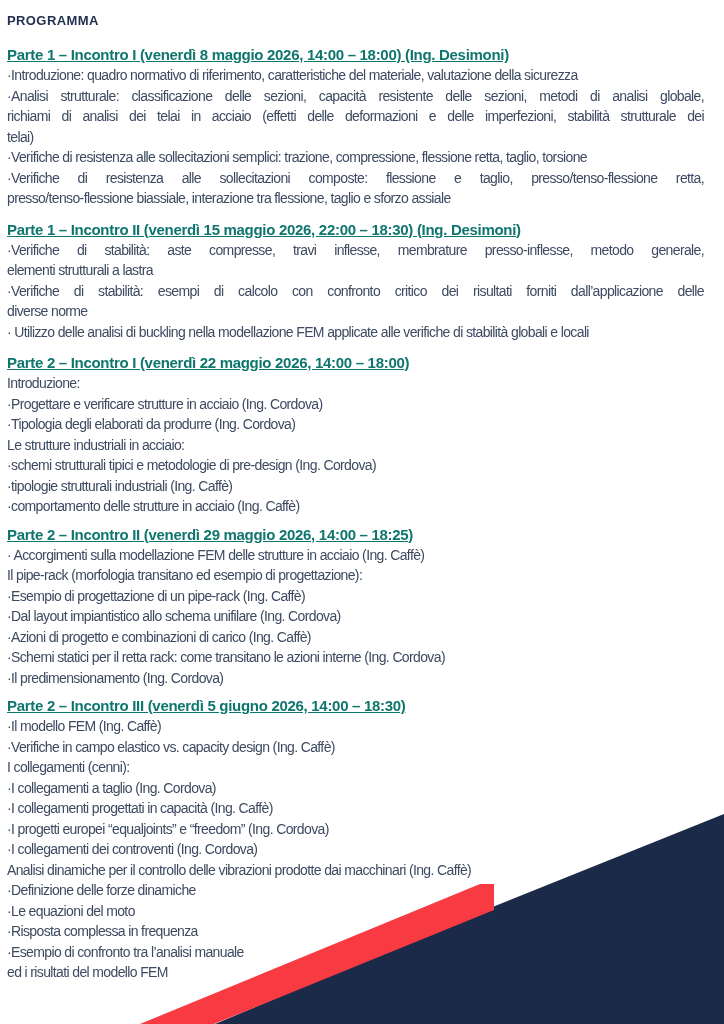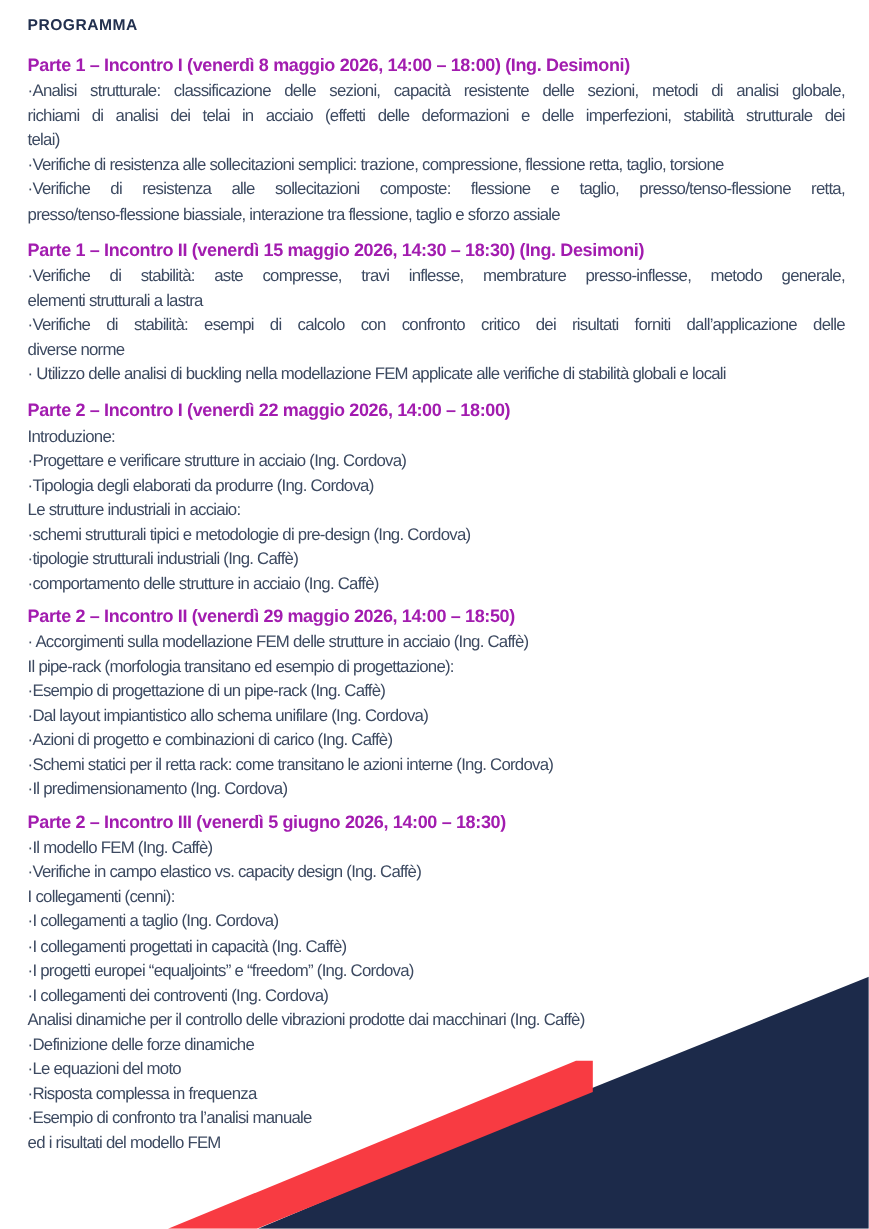--- a/index.html
+++ b/index.html
@@ -7,42 +7,43 @@
     width: 724px;
     height: 1024px;
     position: relative;
     overflow: hidden;
     background: #ffffff;
     font-family: "Liberation Sans", sans-serif;
   }
   .content {
     position: absolute;
     top: 0; left: 0; right: 0; bottom: 0;
-    padding: 12px 20px 0 23px;
+    padding: 12px 20px 0 7px;
     z-index: 1;
   }
   .title {
     font-size: 13px;
     line-height: 17px;
     font-weight: 700;
     letter-spacing: 0.4px;
     color: #22304f;
     margin: 0;
   }
   .section { margin-top: 10px; }
   .section:first-child { margin-top: 15px; }
   .section:nth-child(n+4) { margin-top: 7px; }
   .section h2 {
     font-size: 15px;
     line-height: 21px;
     font-weight: 700;
     letter-spacing: -0.02em;
-    color: #a21caf;
+    color: #0f766e;
     margin: 0;
     white-space: nowrap;
+    text-decoration: underline;
   }
   p.line {
     font-size: 14px;
     line-height: 20.5px;
     letter-spacing: -0.045em;
     color: #3d4a61;
     margin: 0;
     white-space: nowrap;
   }
   p.line.stretch {
@@ -63,47 +64,48 @@
 <svg class="decor" viewBox="0 0 724 1024" xmlns="http://www.w3.org/2000/svg" aria-hidden="true">
   <polygon points="724,814 495,906 215,1024 724,1024" fill="#1c2a4a"></polygon>
   <polygon points="140,1024 480,884 494,884 494,910 214,1024" fill="#f83b42"></polygon>
 </svg>
 
 <main class="content">
   <h1 class="title">PROGRAMMA</h1>
   <div>
       <section class="section">
         <h2>Parte 1 – Incontro I (venerdì 8 maggio 2026, 14:00 – 18:00) (Ing. Desimoni)</h2>
+        <p class="line">·Introduzione: quadro normativo di riferimento, caratteristiche del materiale, valutazione della sicurezza</p>
         <p class="line stretch">·Analisi strutturale: classificazione delle sezioni, capacità resistente delle sezioni, metodi di analisi globale,</p>
         <p class="line stretch">richiami di analisi dei telai in acciaio (effetti delle deformazioni e delle imperfezioni, stabilità strutturale dei</p>
         <p class="line">telai)</p>
         <p class="line">·Verifiche di resistenza alle sollecitazioni semplici: trazione, compressione, flessione retta, taglio, torsione</p>
         <p class="line stretch">·Verifiche di resistenza alle sollecitazioni composte: flessione e taglio, presso/tenso-flessione retta,</p>
         <p class="line">presso/tenso-flessione biassiale, interazione tra flessione, taglio e sforzo assiale</p>
       </section>
       <section class="section">
-        <h2>Parte 1 – Incontro II (venerdì 15 maggio 2026, 14:30 – 18:30) (Ing. Desimoni)</h2>
+        <h2>Parte 1 – Incontro II (venerdì 15 maggio 2026, 22:00 – 18:30) (Ing. Desimoni)</h2>
         <p class="line stretch">·Verifiche di stabilità: aste compresse, travi inflesse, membrature presso-inflesse, metodo generale,</p>
         <p class="line">elementi strutturali a lastra</p>
         <p class="line stretch">·Verifiche di stabilità: esempi di calcolo con confronto critico dei risultati forniti dall’applicazione delle</p>
         <p class="line">diverse norme</p>
         <p class="line">· Utilizzo delle analisi di buckling nella modellazione FEM applicate alle verifiche di stabilità globali e locali</p>
       </section>
       <section class="section">
         <h2>Parte 2 – Incontro I (venerdì 22 maggio 2026, 14:00 – 18:00)</h2>
         <p class="line">Introduzione:</p>
         <p class="line">·Progettare e verificare strutture in acciaio (Ing. Cordova)</p>
         <p class="line">·Tipologia degli elaborati da produrre (Ing. Cordova)</p>
         <p class="line">Le strutture industriali in acciaio:</p>
         <p class="line">·schemi strutturali tipici e metodologie di pre-design (Ing. Cordova)</p>
         <p class="line">·tipologie strutturali industriali (Ing. Caffè)</p>
         <p class="line">·comportamento delle strutture in acciaio (Ing. Caffè)</p>
       </section>
       <section class="section">
-        <h2>Parte 2 – Incontro II (venerdì 29 maggio 2026, 14:00 – 18:50)</h2>
+        <h2>Parte 2 – Incontro II (venerdì 29 maggio 2026, 14:00 – 18:25)</h2>
         <p class="line">· Accorgimenti sulla modellazione FEM delle strutture in acciaio (Ing. Caffè)</p>
         <p class="line">Il pipe-rack (morfologia transitano ed esempio di progettazione):</p>
         <p class="line">·Esempio di progettazione di un pipe-rack (Ing. Caffè)</p>
         <p class="line">·Dal layout impiantistico allo schema unifilare (Ing. Cordova)</p>
         <p class="line">·Azioni di progetto e combinazioni di carico (Ing. Caffè)</p>
         <p class="line">·Schemi statici per il retta rack: come transitano le azioni interne (Ing. Cordova)</p>
         <p class="line">·Il predimensionamento (Ing. Cordova)</p>
       </section>
       <section class="section">
         <h2>Parte 2 – Incontro III (venerdì 5 giugno 2026, 14:00 – 18:30)</h2>

